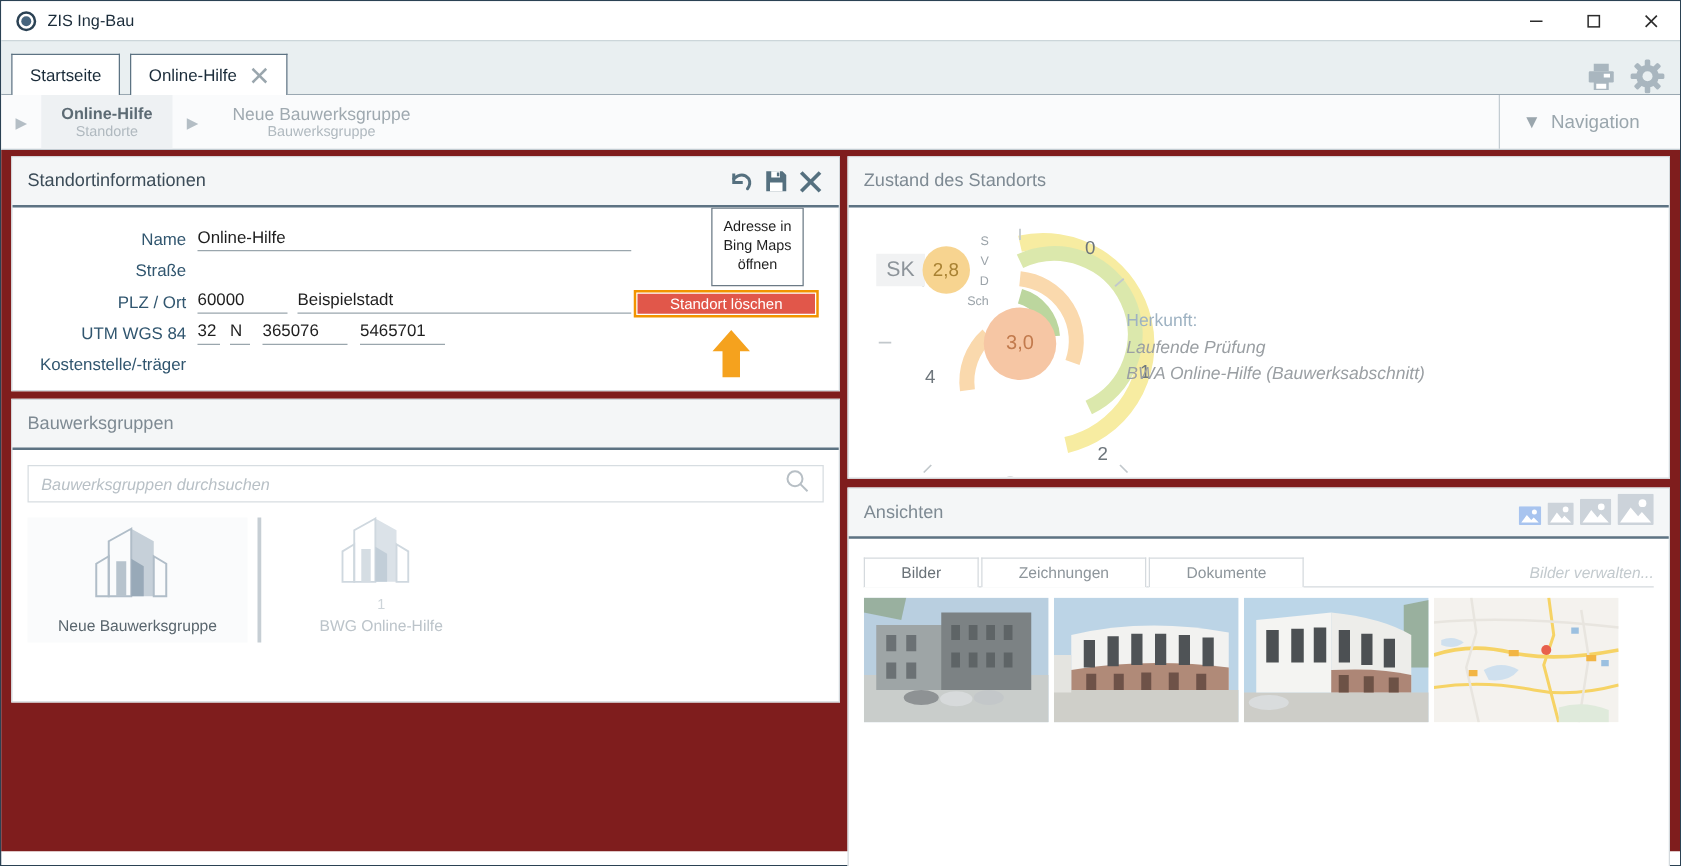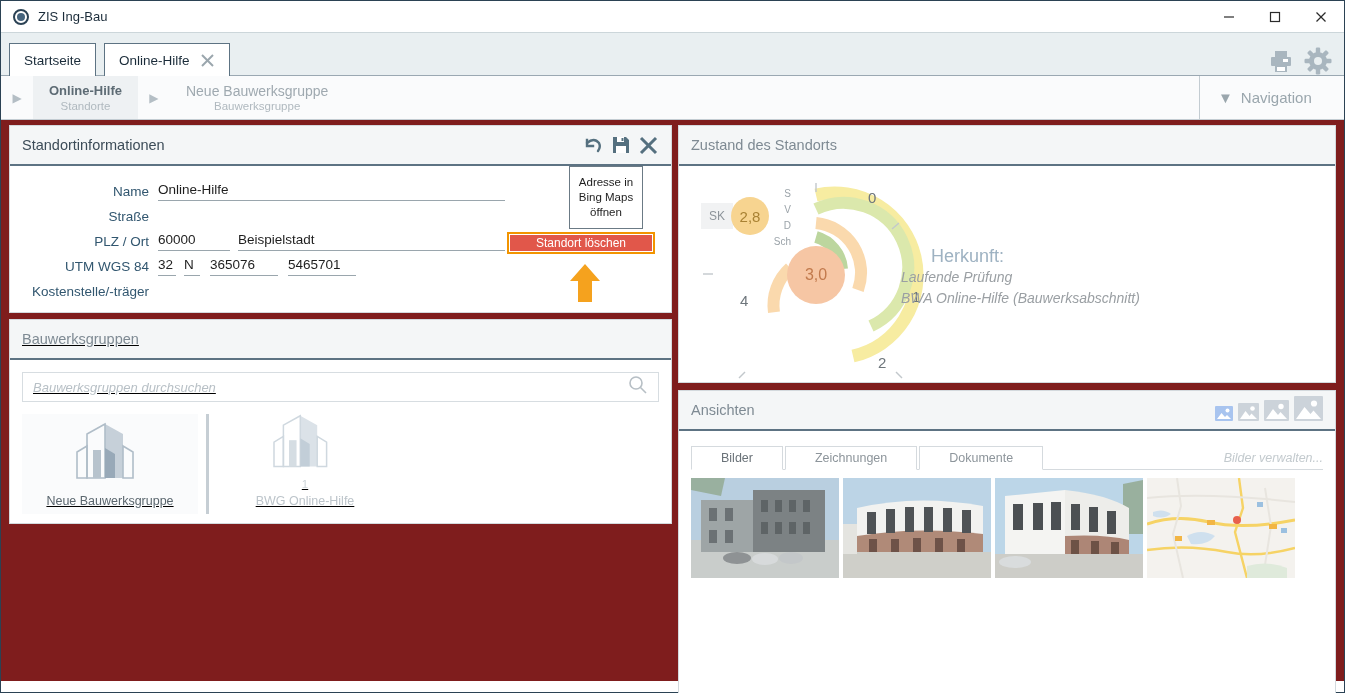--- a/index.html
+++ b/index.html
@@ -152,21 +152,21 @@
   }
   .del-btn {
     width: 100%; height: 100%;
     background: #e1574a;
     color: #ffffff; font-size: 12px;
     display: flex; align-items: center; justify-content: center;
   }
   .up-arrow { position: absolute; left: -2px; top: 96px; }
 
   
-  #p-bwg { left: 8px; top: 199px; width: 663px; height: 205px; text-decoration: underline; }
+  #p-bwg { left: 8px; top: 199px; width: 663px; height: 243px; }
   .search-row { padding: 12px 12px 0 12px; }
   .search-box {
     height: 30px; border: 1px solid #d7dde1; background: #fff;
     display: flex; align-items: center; padding: 0 10px;
   }
   .search-box .ph { font-size: 13px; color: #b8c0c6; font-style: italic; flex: 1; }
   .tiles { display: flex; padding: 12px 12px 0 12px; align-items: stretch; }
   .tile {
     width: 176px; height: 100px;
     display: flex; flex-direction: column; align-items: center; justify-content: flex-end;
@@ -176,26 +176,26 @@
   .tile.plain { background: transparent; }
   .tile-label { font-size: 12.5px; color: #5a666e; margin-top: 4px; }
   .tile-label.dim { color: #bcc4ca; }
   .tile-sub { font-size: 11.5px; color: #cdd4d9; }
   .tile-div { width: 3px; background: #c6ced4; margin: 0 8px; align-self: stretch; }
 
   
   #p-zustand { left: 677px; top: 5px; width: 658px; height: 258px; }
   .gauge-area { position: relative; height: 215px; }
   .herkunft { position: absolute; left: 222px; top: 80px; }
-  .herkunft .h1 { font-size: 18px; color: #9eb2c2; line-height: 21px; padding-left: 30px; }
+  .herkunft .h1 { font-size: 14px; color: #9eb2c2; line-height: 21px; }
   .herkunft .h2 { font-size: 14px; color: #9a9fa3; font-style: italic; line-height: 21px; }
 
   .sk-badge { position: absolute; left: 22px; top: 31px; display: flex; align-items: center; }
   .sk-lbl {
-    background: #f1f2f3; color: #8d949a; font-size: 12px;
+    background: #f1f2f3; color: #8d949a; font-size: 17px;
     padding: 5px 8px; line-height: 16px;
   }
   .sk-circle {
     width: 38px; height: 38px; border-radius: 50%;
     background: #f7d490; color: #a98233; font-size: 15px;
     display: flex; align-items: center; justify-content: center;
     margin-left: -2px;
   }
   .arc-labels { position: absolute; left: 86px; top: 20px; width: 26px; text-align: right; }
   .arc-labels div { font-size: 10px; color: #9ba3a9; line-height: 16px; }

